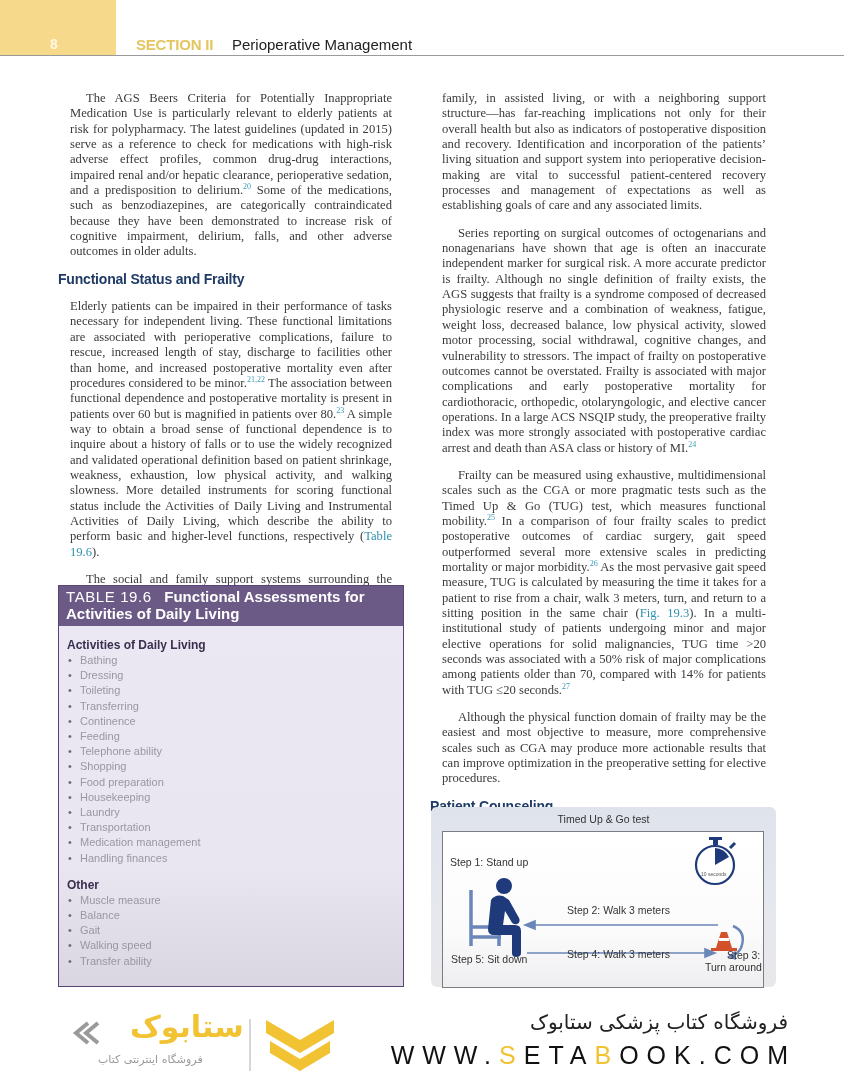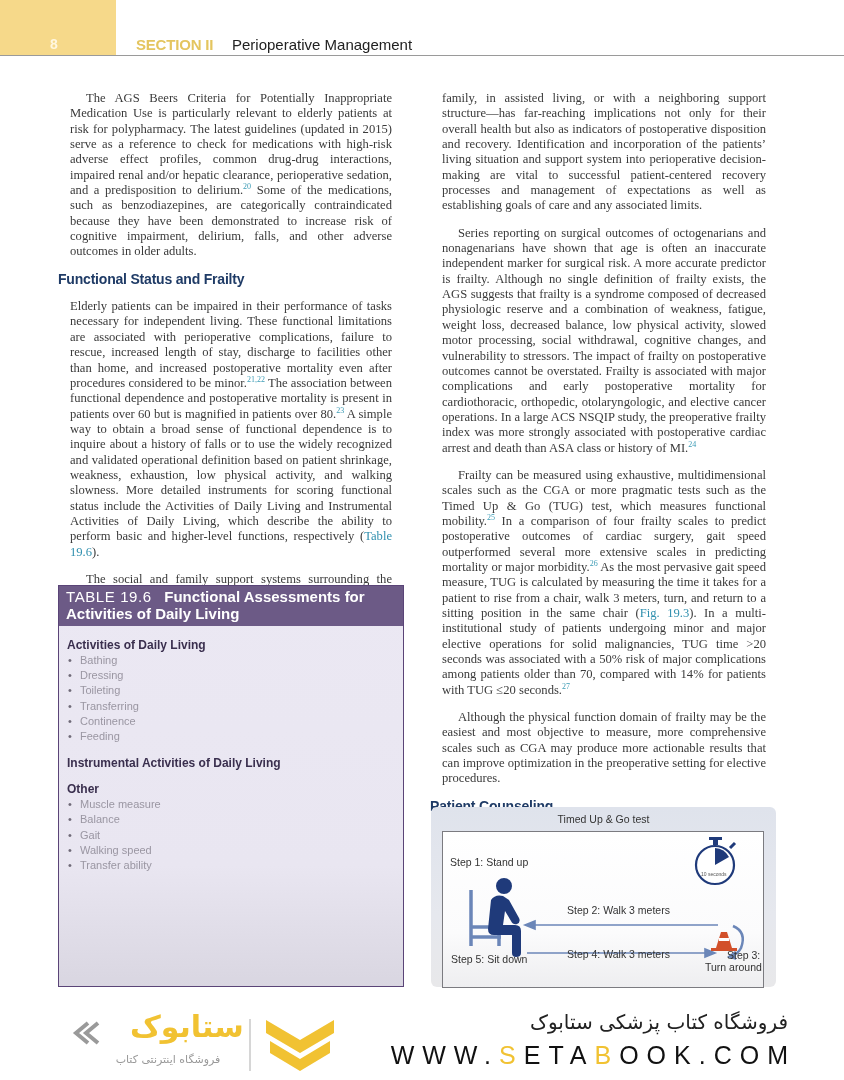--- a/index.html
+++ b/index.html
@@ -37,21 +37,21 @@
   .fig-inner { position:absolute; left:11px; top:24px; width:322px; height:157px; border:1.5px solid #7b7b80; background:linear-gradient(#ffffff 0%, #fbfbfc 65%, #eeeef0 100%); box-sizing:border-box; }
   .flabel { position:absolute; font-family:"Liberation Sans", sans-serif; font-size:10.5px; color:#333; white-space:nowrap; }
   .fig svg { position:absolute; left:0; top:0; }
 
   
   .footer-fade { position:absolute; left:0; top:990px; width:844px; height:90px; background:#fff; }
   .fa-title { position:absolute; right:56px; top:1010px; font-family:"DejaVu Sans", sans-serif; font-size:20px; color:#222; direction:rtl; }
   .fa-url { position:absolute; right:48px; top:1041px; font-family:"Liberation Sans", sans-serif; font-size:25px; letter-spacing:8px; color:#111; }
   .fa-url .hl { color:#f1c232; }
   .logo-box { position:absolute; left:70px; top:1005px; width:270px; height:72px; }
-  .logo-sub { position:absolute; left:8px; top:48px; font-family:"DejaVu Sans", sans-serif; font-size:11px; color:#999; direction:rtl; width:140px; text-align:center; }
+  .logo-sub { position:absolute; left:8px; top:48px; font-family:"DejaVu Sans", sans-serif; font-size:11px; color:#999; direction:rtl; width:140px; text-align:left; }
   .logo-word { position:absolute; left:22px; top:4px; font-family:"DejaVu Sans", sans-serif; font-size:30px; font-weight:bold; color:#f1c232; }
 </style>
 </head>
 <body>
 
 <div class="hdr-tab"></div>
 <div class="hdr-num">8</div>
 <div class="hdr-section">SECTION II</div>
 <div class="hdr-title">Perioperative Management</div>
 <div class="hdr-rule"></div>
@@ -83,21 +83,30 @@
       <ul class="items">
         <li>Bathing</li>
         <li>Dressing</li>
         <li>Toileting</li>
         <li>Transferring</li>
         <li>Continence</li>
         <li>Feeding</li>
       </ul>
     </div>
     <div>
-      <div class="grp gap">Instrumental Activities of Daily Living</div>
+      <ul class="items">
+        <li>Telephone ability</li>
+        <li>Shopping</li>
+        <li>Food preparation</li>
+        <li>Housekeeping</li>
+        <li>Laundry</li>
+        <li>Transportation</li>
+        <li>Medication management</li>
+        <li>Handling finances</li>
+      </ul>
     </div>
     <div>
       <div class="grp gap">Other</div>
       <ul class="items">
         <li>Muscle measure</li>
         <li>Balance</li>
         <li>Gait</li>
         <li>Walking speed</li>
         <li>Transfer ability</li>
       </ul>

